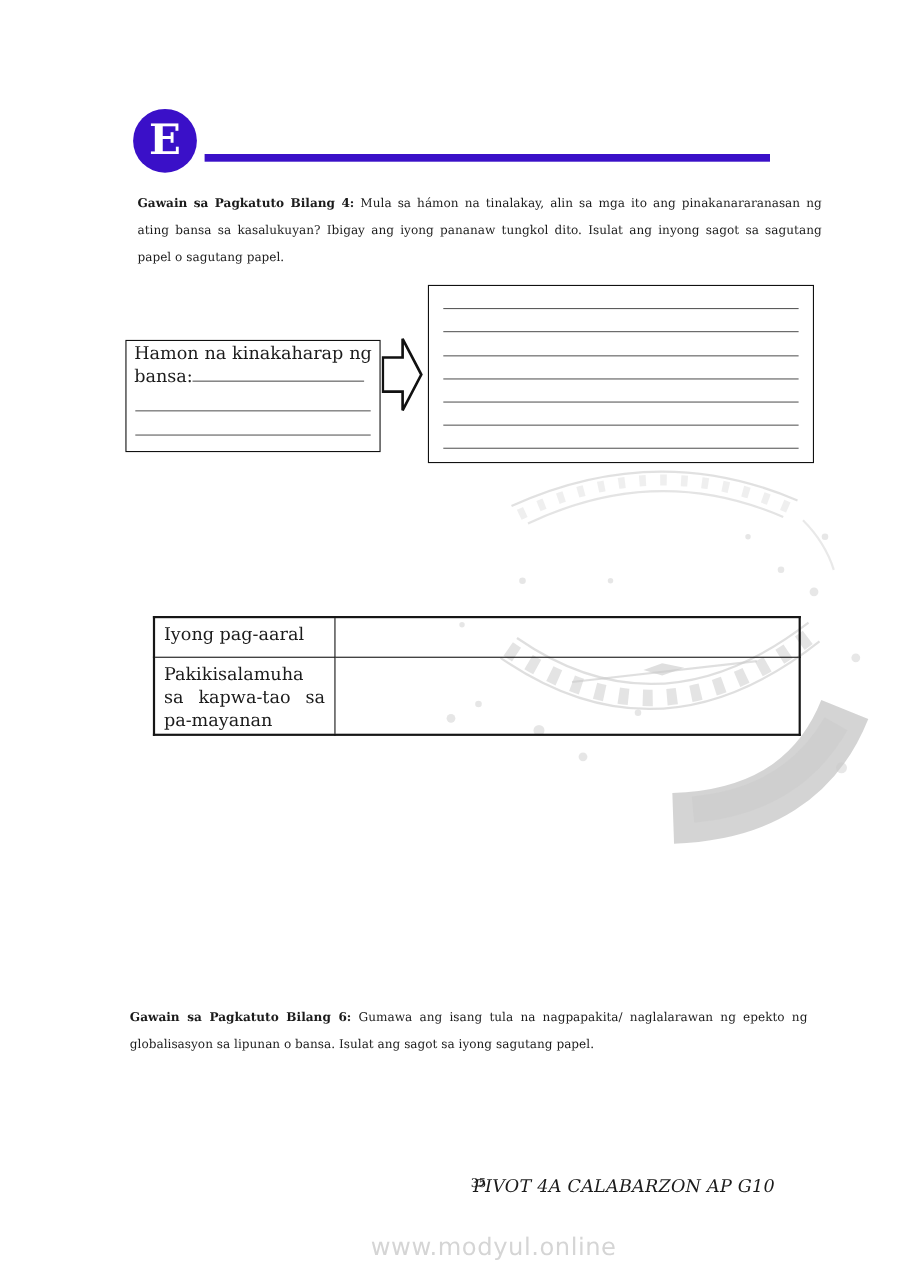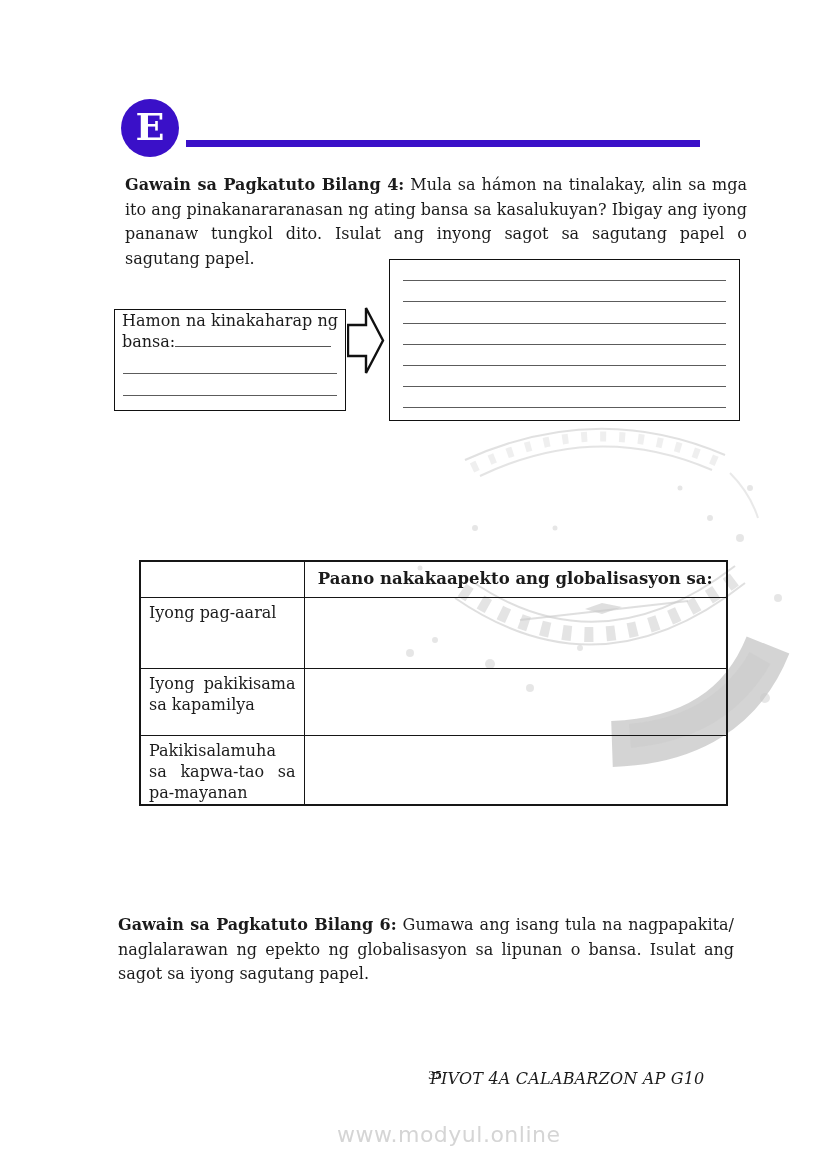--- a/index.html
+++ b/index.html
@@ -7,21 +7,21 @@
        font-family:"DejaVu Serif", serif;color:#1b1b1b;}
   .page{position:absolute;inset:0;}
 
   
   .badge{position:absolute;left:121px;top:99px;width:58px;height:58px;border-radius:50%;
          background:var(--accent,#3A10C8);display:flex;align-items:center;justify-content:center;}
   .badge span{color:#ffffff;font-size:38px;font-weight:bold;line-height:1;transform:translateY(-1px);}
   .hrule{position:absolute;left:186px;top:140px;width:514px;height:7px;background:var(--accent,#3A10C8);}
 
   
-  .para{position:absolute;margin:0;text-align:justify;font-size:16px;line-height:24.5px;}
+  .para{position:absolute;margin:0;text-align:justify;font-size:11px;line-height:24.5px;}
   .para b{font-weight:bold;}
   #para4{left:125px;top:173px;width:622px;}
   #para5{left:130px;top:468px;width:616px;}
   #para6{left:118px;top:913px;width:616px;}
 
   
   .hamon-box{position:absolute;left:114px;top:309px;width:232px;height:102px;box-sizing:border-box;
              border:1.6px solid #111;padding:0 7px;font-size:16px;line-height:21px;text-align:justify;}
   .fill-line{display:inline-block;width:156px;height:13px;border-bottom:1.6px solid #555;}
   .line{border-bottom:1.7px solid #5c5c5c;}
@@ -121,30 +121,22 @@
       </div>
   </div>
 
 
   <table class="impact-table">
     <colgroup>
         <col class="c1">
         <col>
       </colgroup>
     <tbody>
-        <tr>
-      <td class="label-cell"></td>
-      <td class="header-cell">Paano nakakaapekto ang globalisasyon sa:</td>
-    </tr>
     <tr>
       <td class="label-cell">Iyong pag-aaral</td>
-      <td class="answer-cell"></td>
-    </tr>
-    <tr>
-      <td class="label-cell">Iyong pakikisama sa kapamilya</td>
       <td class="answer-cell"></td>
     </tr>
     <tr>
       <td class="label-cell">Pakikisalamuha sa kapwa-tao sa pa-mayanan</td>
       <td class="answer-cell"></td>
     </tr>
   </tbody>
     </table>
 
   <p class="para" id="para6"><b>Gawain sa Pagkatuto Bilang 6:</b><span> Gumawa ang isang tula na nagpapakita/ naglalarawan ng epekto ng globalisasyon sa lipunan o bansa. Isulat ang sagot sa iyong sagutang papel.</span></p>

